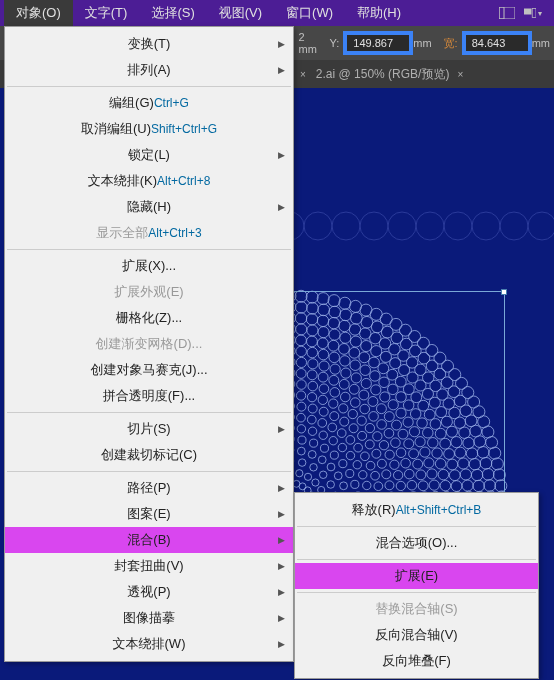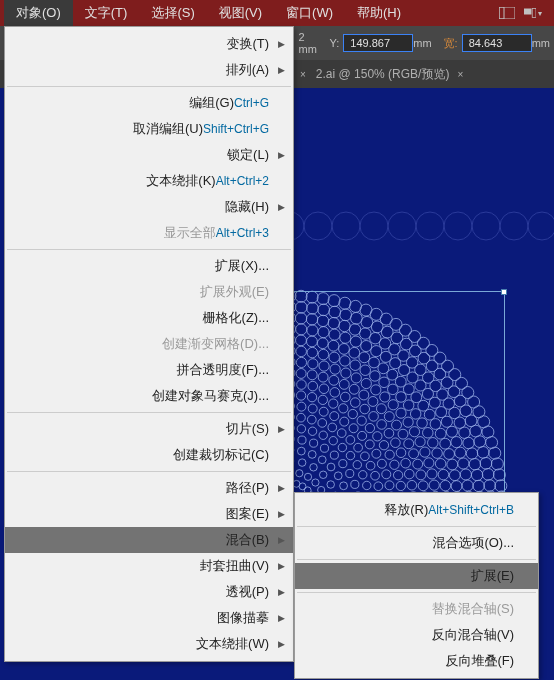--- a/index.html
+++ b/index.html
@@ -1,37 +1,37 @@
 <!DOCTYPE html>
 <html><head>
 <meta charset="utf-8">
 <style>
 *{margin:0;padding:0;box-sizing:border-box;font-family:"Microsoft YaHei",SimSun,sans-serif;user-select:none}
 body{width:554px;height:680px;background:#323232;overflow:hidden;position:relative}
-.menubar{height:26px;background:#7f1d1d;display:flex;align-items:center;padding:0 4px;color:#e0e0e0;font-size:13px;position:relative;z-index:5}
+.menubar{height:26px;background:#4c1d95;display:flex;align-items:center;padding:0 4px;color:#e0e0e0;font-size:13px;position:relative;z-index:5}
 .menubar-item{padding:4px 12px;cursor:pointer}
 .menubar-item.active{background:#3a3a3a}
 .menubar-icons{margin-left:auto;display:flex;gap:8px;padding-right:8px}
 .mb-icon{width:18px;height:18px;display:flex;align-items:center;justify-content:center;color:#c0c0c0}
 .optionbar{height:34px;background:#474747;display:flex;align-items:center;padding:10px 4px;color:#c0c0c0;font-size:11px;position:relative;z-index:2}
 .optionbar .spacer{width:300px}
 .coord-label{margin:0 4px}
-.coord-input{background:#2a2a2a;border:1px solid #3b82f6;color:#e0e0e0;padding:2px 6px;width:70px;font-size:11px}
+.coord-input{background:#2a2a2a;border:4px solid #3b82f6;color:#e0e0e0;padding:2px 6px;width:70px;font-size:11px}
 .tabbar{height:28px;background:#3a3a3a;display:flex;align-items:center;padding-left:300px;color:#b0b0b0;font-size:12px;position:relative;z-index:2}
 .doc-tab{padding:4px 10px;display:flex;align-items:center;gap:8px}
 .tab-close{font-size:10px}
 .canvas-area{position:absolute;top:88px;left:0;right:0;bottom:0;background:#0a1a7a;overflow:hidden}
 .canvas-area svg{position:absolute;top:0;left:0}
 .selection{position:absolute;left:280px;top:203px;width:225px;height:220px;border:1px solid #7aa8d8}
 .handle{position:absolute;width:6px;height:6px;background:#fff;border:1px solid #4a80b0}
 .handle.tl{left:-3px;top:-3px}.handle.tr{right:-3px;top:-3px}.handle.br{right:-3px;bottom:-3px}
 .dropdown{position:absolute;top:26px;left:4px;width:290px;background:#f0f0f0;border:1px solid #999;box-shadow:2px 2px 5px rgba(0,0,0,.3);font-size:13px;color:#222;padding:4px 0;z-index:10}
-.menu-item{padding:4px 24px;display:flex;justify-content:flex-end;align-items:center;position:relative}
+.menu-item{padding:4px 24px;display:flex;justify-content:center;align-items:center;position:relative}
 .menu-item.has-sub::after{content:"▶";font-size:9px;position:absolute;right:8px;color:#555}
-.menu-item.highlight{background:#737373}
+.menu-item.highlight{background:#d946ef}
 .menu-item.disabled{color:#999}
 .menu-sep{height:1px;background:#ccc;margin:3px 2px}
 .shortcut{color:#0369a1;font-size:12px}
 .submenu{position:absolute;top:492px;left:294px;width:245px;background:#f0f0f0;border:1px solid #999;box-shadow:2px 2px 5px rgba(0,0,0,.3);font-size:13px;color:#222;padding:4px 0;z-index:11}
 </style>
 </head>
 <body>
 
 <div class="menubar">
   <div class="menubar-item active">对象(O)</div>
@@ -429,21 +429,21 @@
     </div>
     <div class="menu-item">
       <span>取消编组(U)</span>
       <span class="shortcut">Shift+Ctrl+G</span>
     </div>
     <div class="menu-item has-sub">
       <span>锁定(L)</span>
     </div>
     <div class="menu-item">
       <span>文本绕排(K)</span>
-      <span class="shortcut">Alt+Ctrl+2</span>
+      <span class="shortcut">Alt+Ctrl+8</span>
     </div>
     <div class="menu-item has-sub">
       <span>隐藏(H)</span>
     </div>
     <div class="menu-item disabled">
       <span>显示全部</span>
       <span class="shortcut">Alt+Ctrl+3</span>
     </div>
     <div class="menu-sep"></div>
     <div class="menu-item">
@@ -452,24 +452,24 @@
     <div class="menu-item disabled">
       <span>扩展外观(E)</span>
     </div>
     <div class="menu-item">
       <span>栅格化(Z)...</span>
     </div>
     <div class="menu-item disabled">
       <span>创建渐变网格(D)...</span>
     </div>
     <div class="menu-item">
+      <span>创建对象马赛克(J)...</span>
+    </div>
+    <div class="menu-item">
       <span>拼合透明度(F)...</span>
-    </div>
-    <div class="menu-item">
-      <span>创建对象马赛克(J)...</span>
     </div>
     <div class="menu-sep"></div>
     <div class="menu-item has-sub">
       <span>切片(S)</span>
     </div>
     <div class="menu-item">
       <span>创建裁切标记(C)</span>
     </div>
     <div class="menu-sep"></div>
     <div class="menu-item has-sub">

